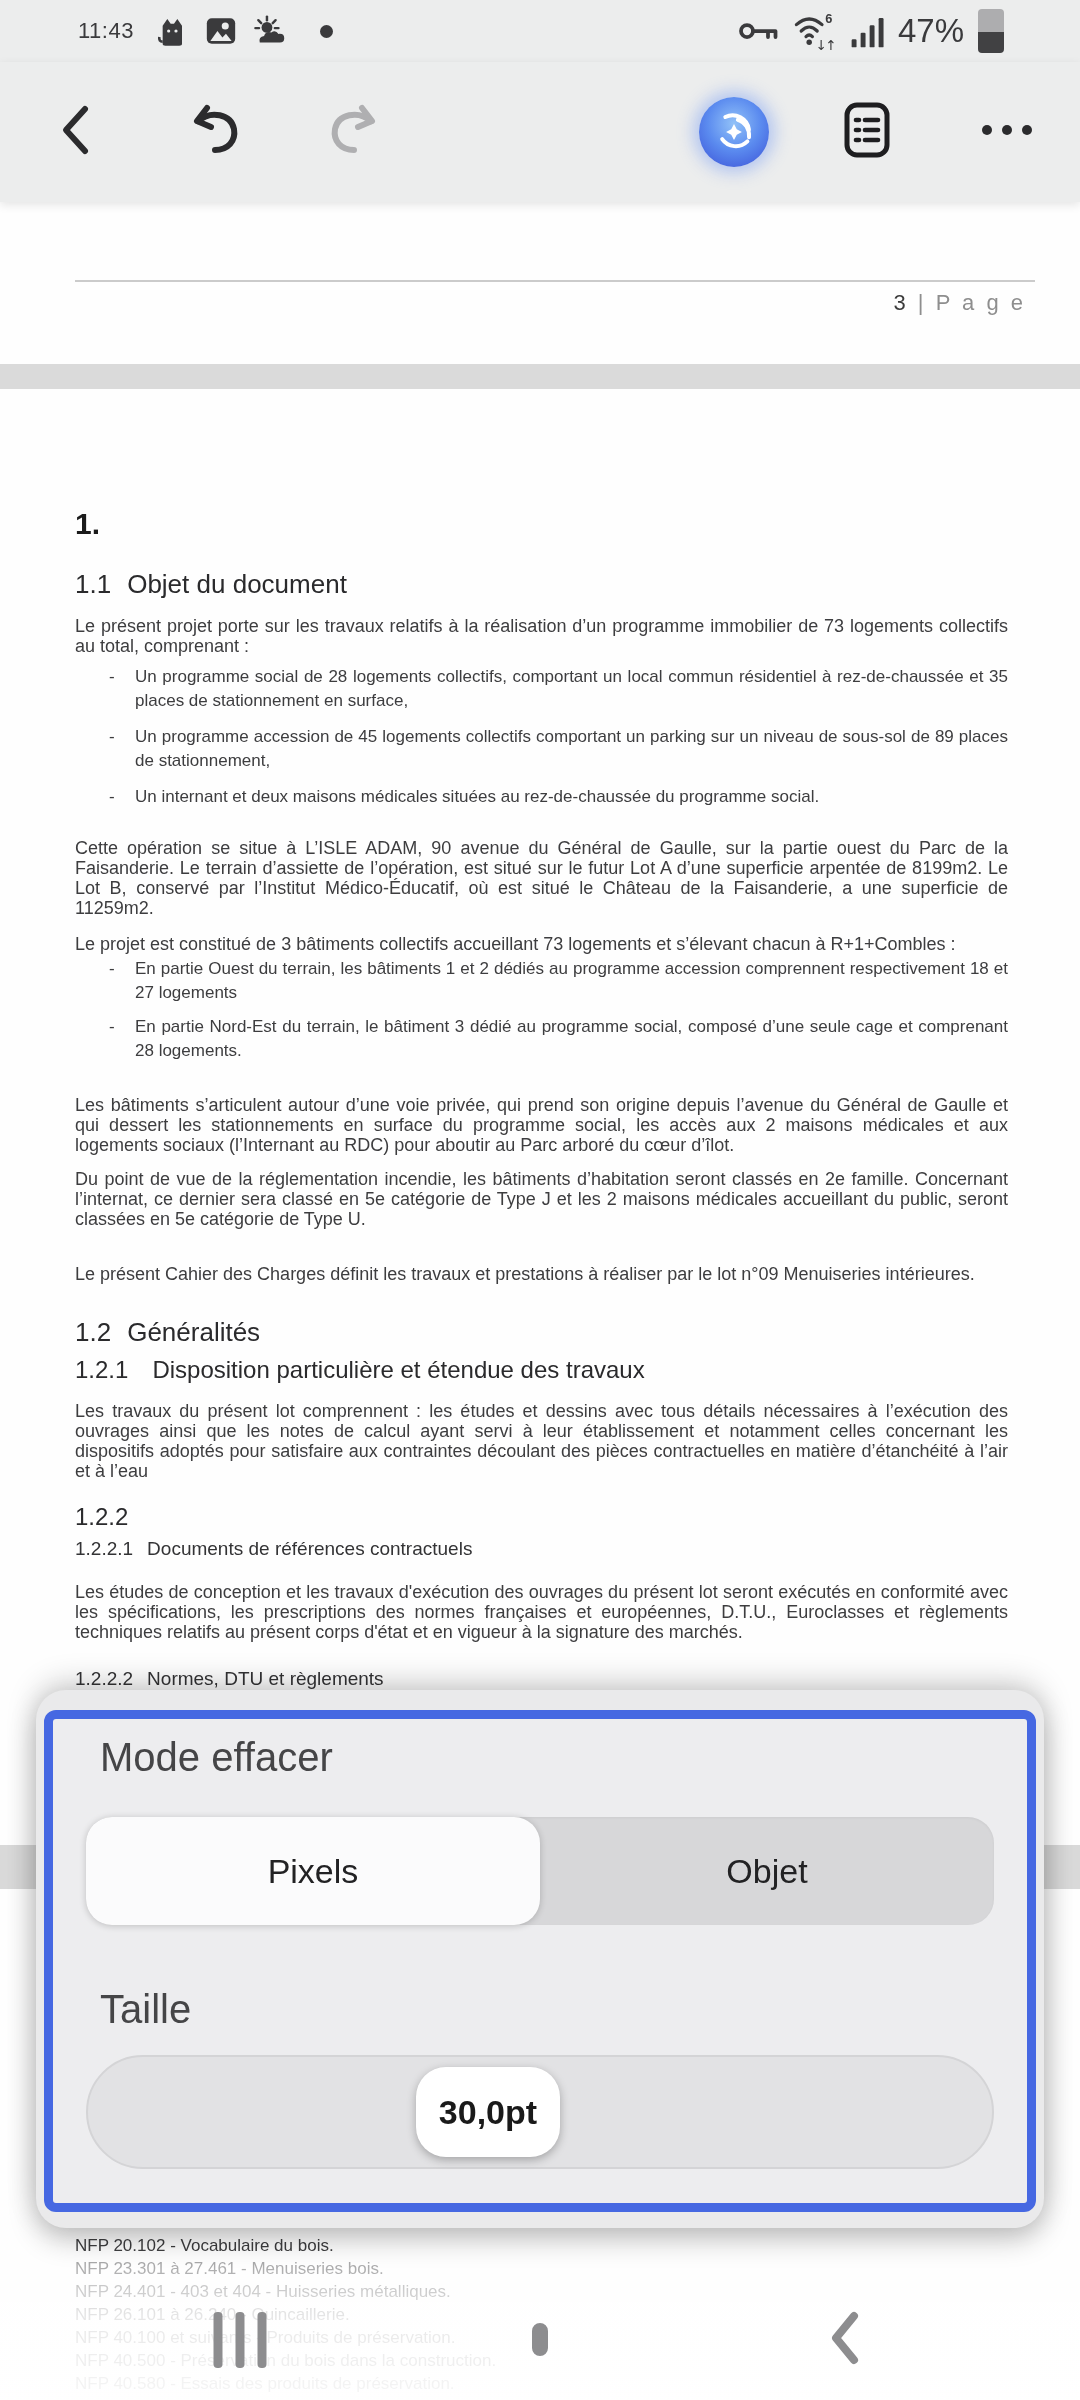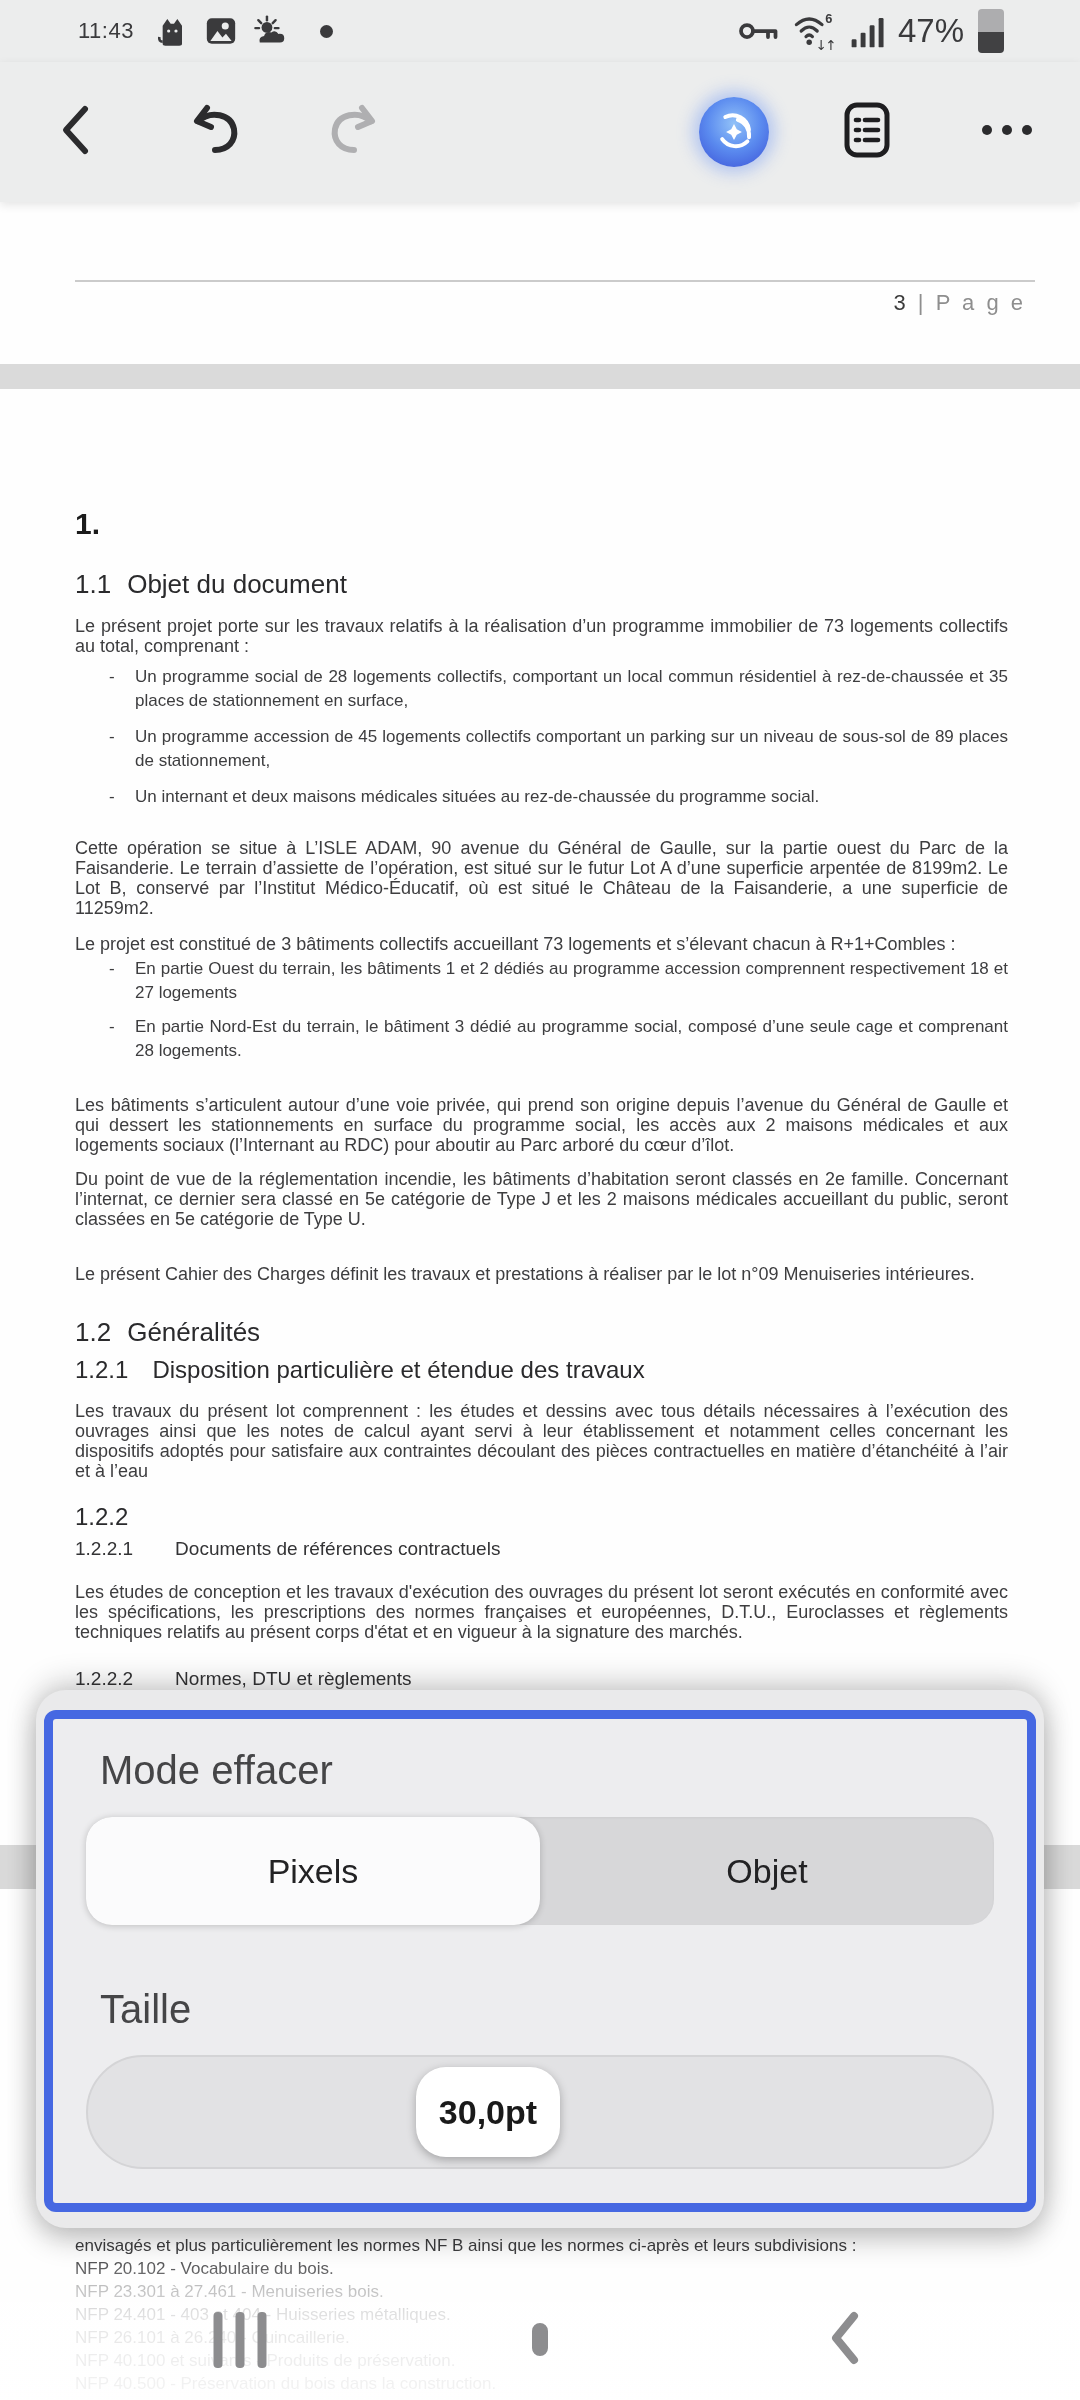--- a/index.html
+++ b/index.html
@@ -41,21 +41,21 @@
   .page-footer-line { position:absolute; top:78px; left:75px; width:960px; border-top:2px solid #CBCBCB; }
   .page-footer-text { position:absolute; top:88px; right:54px; font-size:22px; letter-spacing:3px; color:#8E8E8E; }
   .page-footer-text .pf-num { color:#3c3c3c; }
   .page-sep { position:absolute; top:162px; left:0; width:1080px; height:25px; background:#DADADA; }
   .mid-sep { position:absolute; top:1643px; left:0; width:1080px; height:44px; background:#D9D9D9; }
   .blocks { position:absolute; left:75px; top:0; width:933px; color:#3D3D3F; }
   .blk { position:absolute; left:0; width:933px; }
   .blk-h1 { font-size:30px; font-weight:700; color:#1B1B1B; display:flex; gap:22px; }
   .blk-h2 { font-size:26px; font-weight:400; color:#2A2A2C; display:flex; gap:16px; }
   .blk-h3 { font-size:24px; font-weight:400; color:#2A2A2C; display:flex; gap:24px; }
-  .blk-h4 { font-size:19px; font-weight:400; color:#333335; display:flex; gap:42px; }
+  .blk-h4 { font-size:19px; font-weight:400; color:#333335; display:flex; gap:14px; }
   .blk-p  { font-size:18px; line-height:20px; text-align:justify;margin-top:9px; }
   .blk-li { font-size:17px; line-height:24px; padding-left:60px; text-align:justify; }
   .blk-li .dash { position:absolute; left:34px; }
   .bottom-fragment { position:absolute; left:75px; top:2026px; width:960px; font-size:17px; line-height:23px; color:#3D3D3F; padding-top:6px; z-index:2; }
   .bottom-fragment .fline { display:block; }
   .fade1 { opacity:0.50; } .fade2 { opacity:0.42; } .fade3 { opacity:0.36; }
   .fade4 { opacity:0.32; } .fade5 { opacity:0.30; } .fade6 { opacity:0.26; }
   .bottom-veil {
     position:absolute; left:0; top:2250px; width:1080px; height:150px; z-index:4;
     background:linear-gradient(to bottom, rgba(255,255,255,0) 0%, rgba(255,255,255,0.65) 45%, rgba(255,255,255,0.8) 100%);
@@ -65,21 +65,21 @@
   .sheet {
     position:absolute; left:36px; top:1690px; width:1008px; height:538px;
     background:#EAEAEB; border-radius:30px; z-index:5;
     box-shadow:0 -8px 30px rgba(0,0,0,0.18), 0 12px 28px rgba(0,0,0,0.22);
   }
   .panel {
     position:absolute; left:8px; right:8px; top:20px; bottom:16px;
     border:9px solid #4668E2; border-radius:12px; background:#EDEDEF;
   }
   .panel-title { position:absolute; left:47px; font-size:40px; color:#454547; }
-  .pt-mode { top:29px; }
+  .pt-mode { top:16px; }
   .pt-size { top:268px; }
   .segmented {
     position:absolute; left:33px; top:98px; width:908px; height:108px;
     background:#D7D7D9; border-radius:26px; display:flex;
     box-shadow:inset 0 1px 3px rgba(0,0,0,0.05);
   }
   .seg-opt {
     flex:1; display:flex; align-items:center; justify-content:center;
     font-size:34px; color:#222224;
   }
@@ -279,21 +279,20 @@
           <span>Documents de références contractuels</span>
         </div>
       <div class="blk blk-p" style="top:1371px;"><span>Les études de conception et les travaux d'exécution des ouvrages du présent lot seront exécutés en conformité avec les spécifications, les prescriptions des normes françaises et européennes, D.T.U., Euroclasses et règlements techniques relatifs au présent corps d'état et en vigueur à la signature des marchés.</span></div>
       <div class="blk blk-h4" style="top:1466px;">
           <span>1.2.2.2</span>
           <span>Normes, DTU et règlements</span>
         </div>
     </div>
 
     <div class="bottom-fragment">
-      <span class="fline">envisagés et plus particulièrement les normes NF B ainsi que les normes ci-après et leurs subdivisions :</span>
       <span class="fline">NFP 20.102 - Vocabulaire du bois.</span>
       <span class="fline fade1">NFP 23.301 à 27.461 - Menuiseries bois.</span>
       <span class="fline fade2">NFP 24.401 - 403 et 404 - Huisseries métalliques.</span>
       <span class="fline fade3">NFP 26.101 à 26.240 - Quincaillerie.</span>
       <span class="fline fade4">NFP 40.100 et suivants - Produits de préservation.</span>
       <span class="fline fade5">NFP 40.500 - Préservation du bois dans la construction.</span>
       <span class="fline fade6">NFP 40.580 - Essais des produits de préservation.</span>
     </div>
   </div>
 

